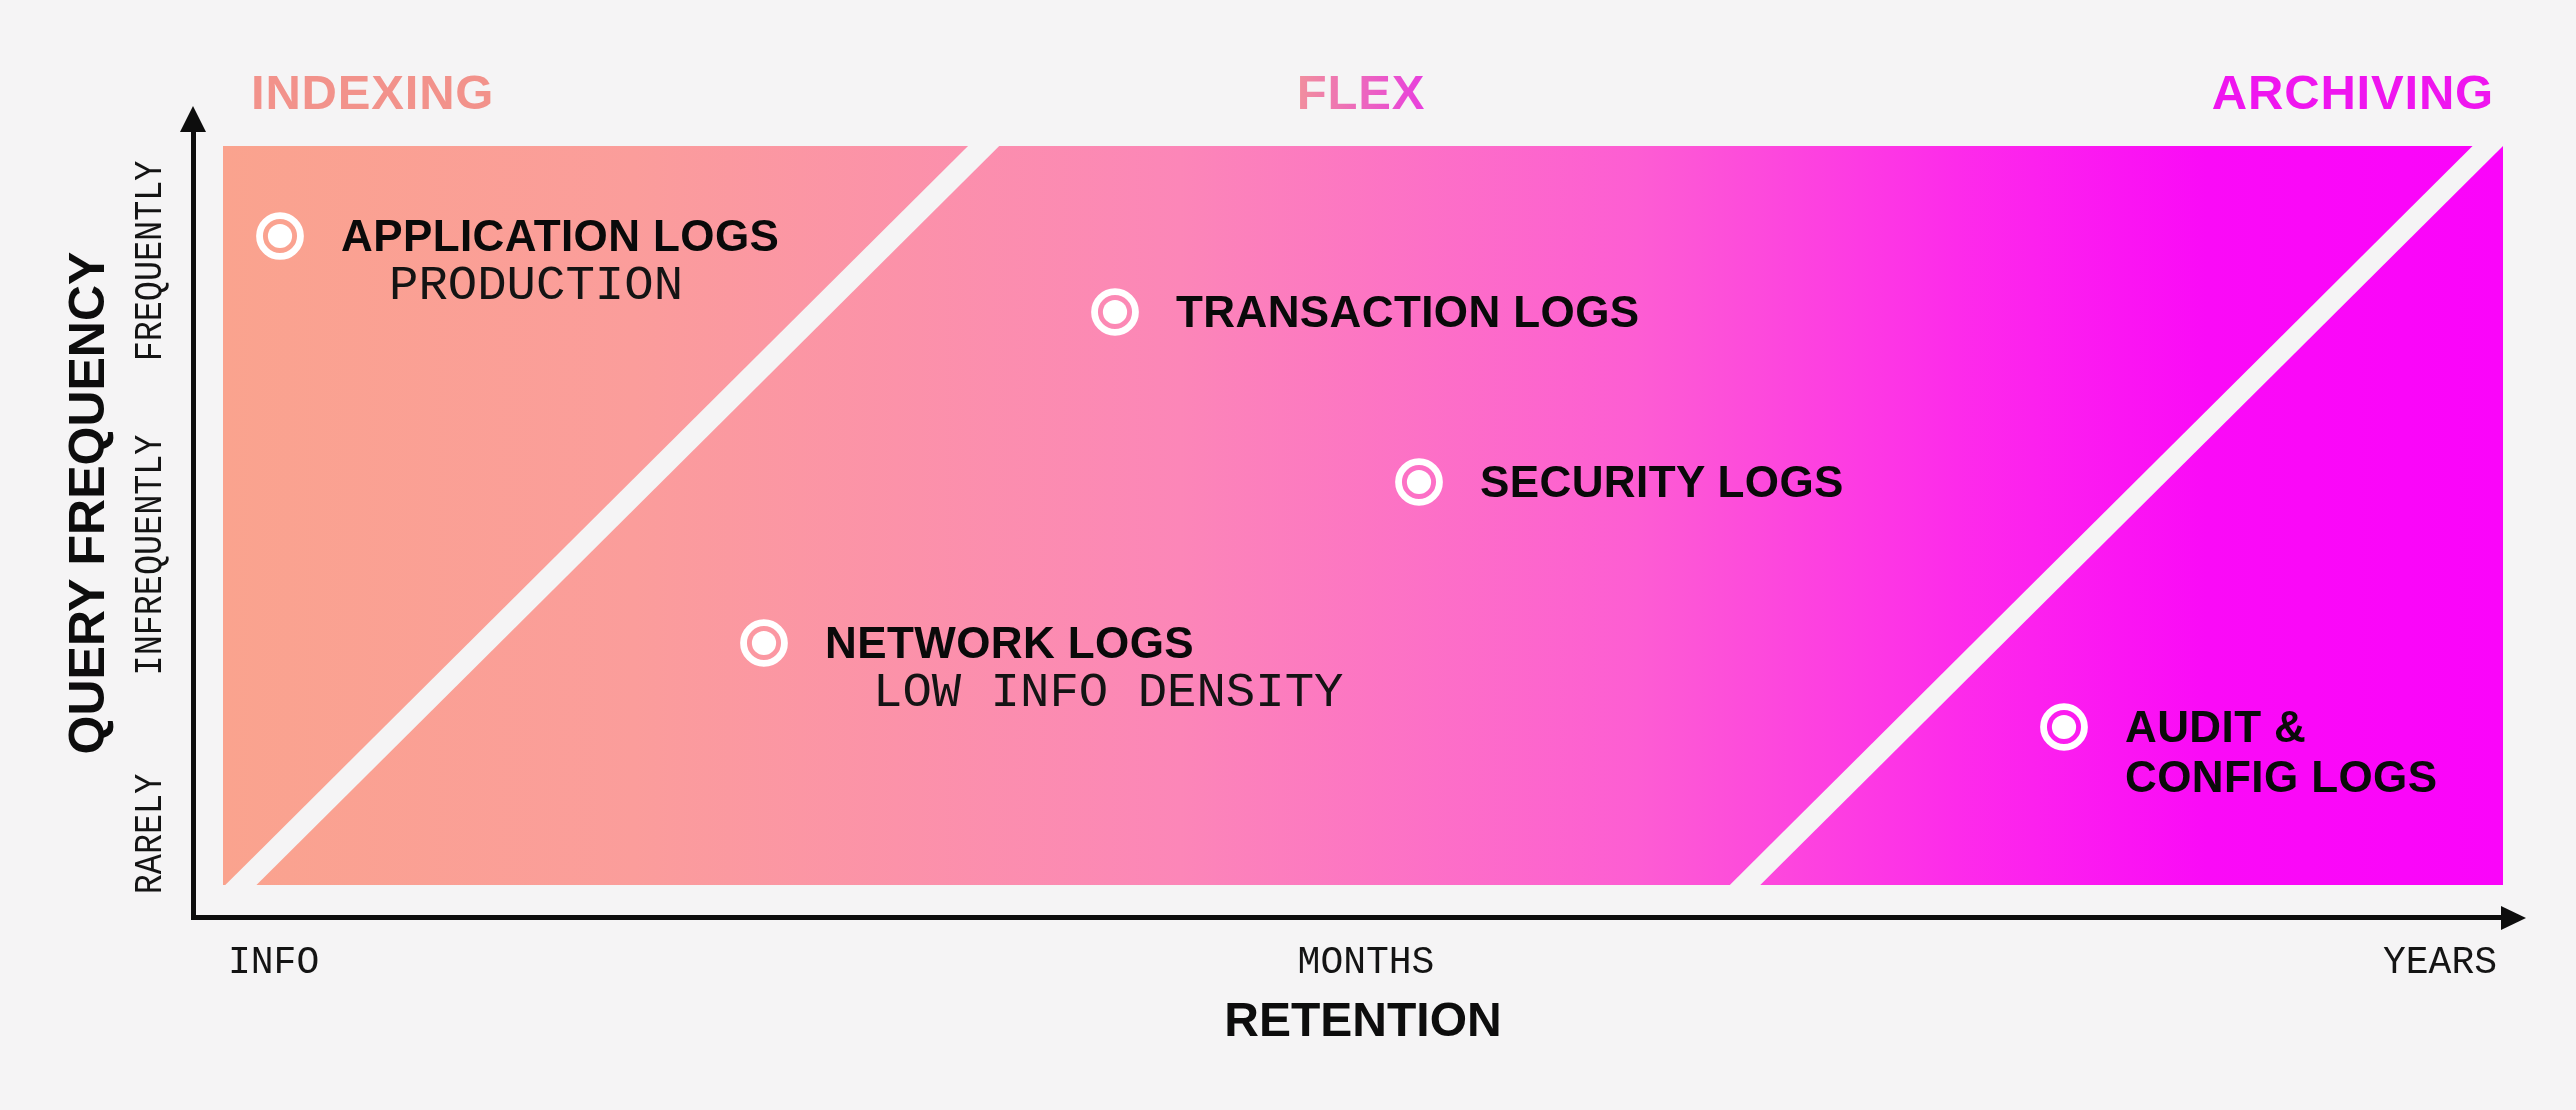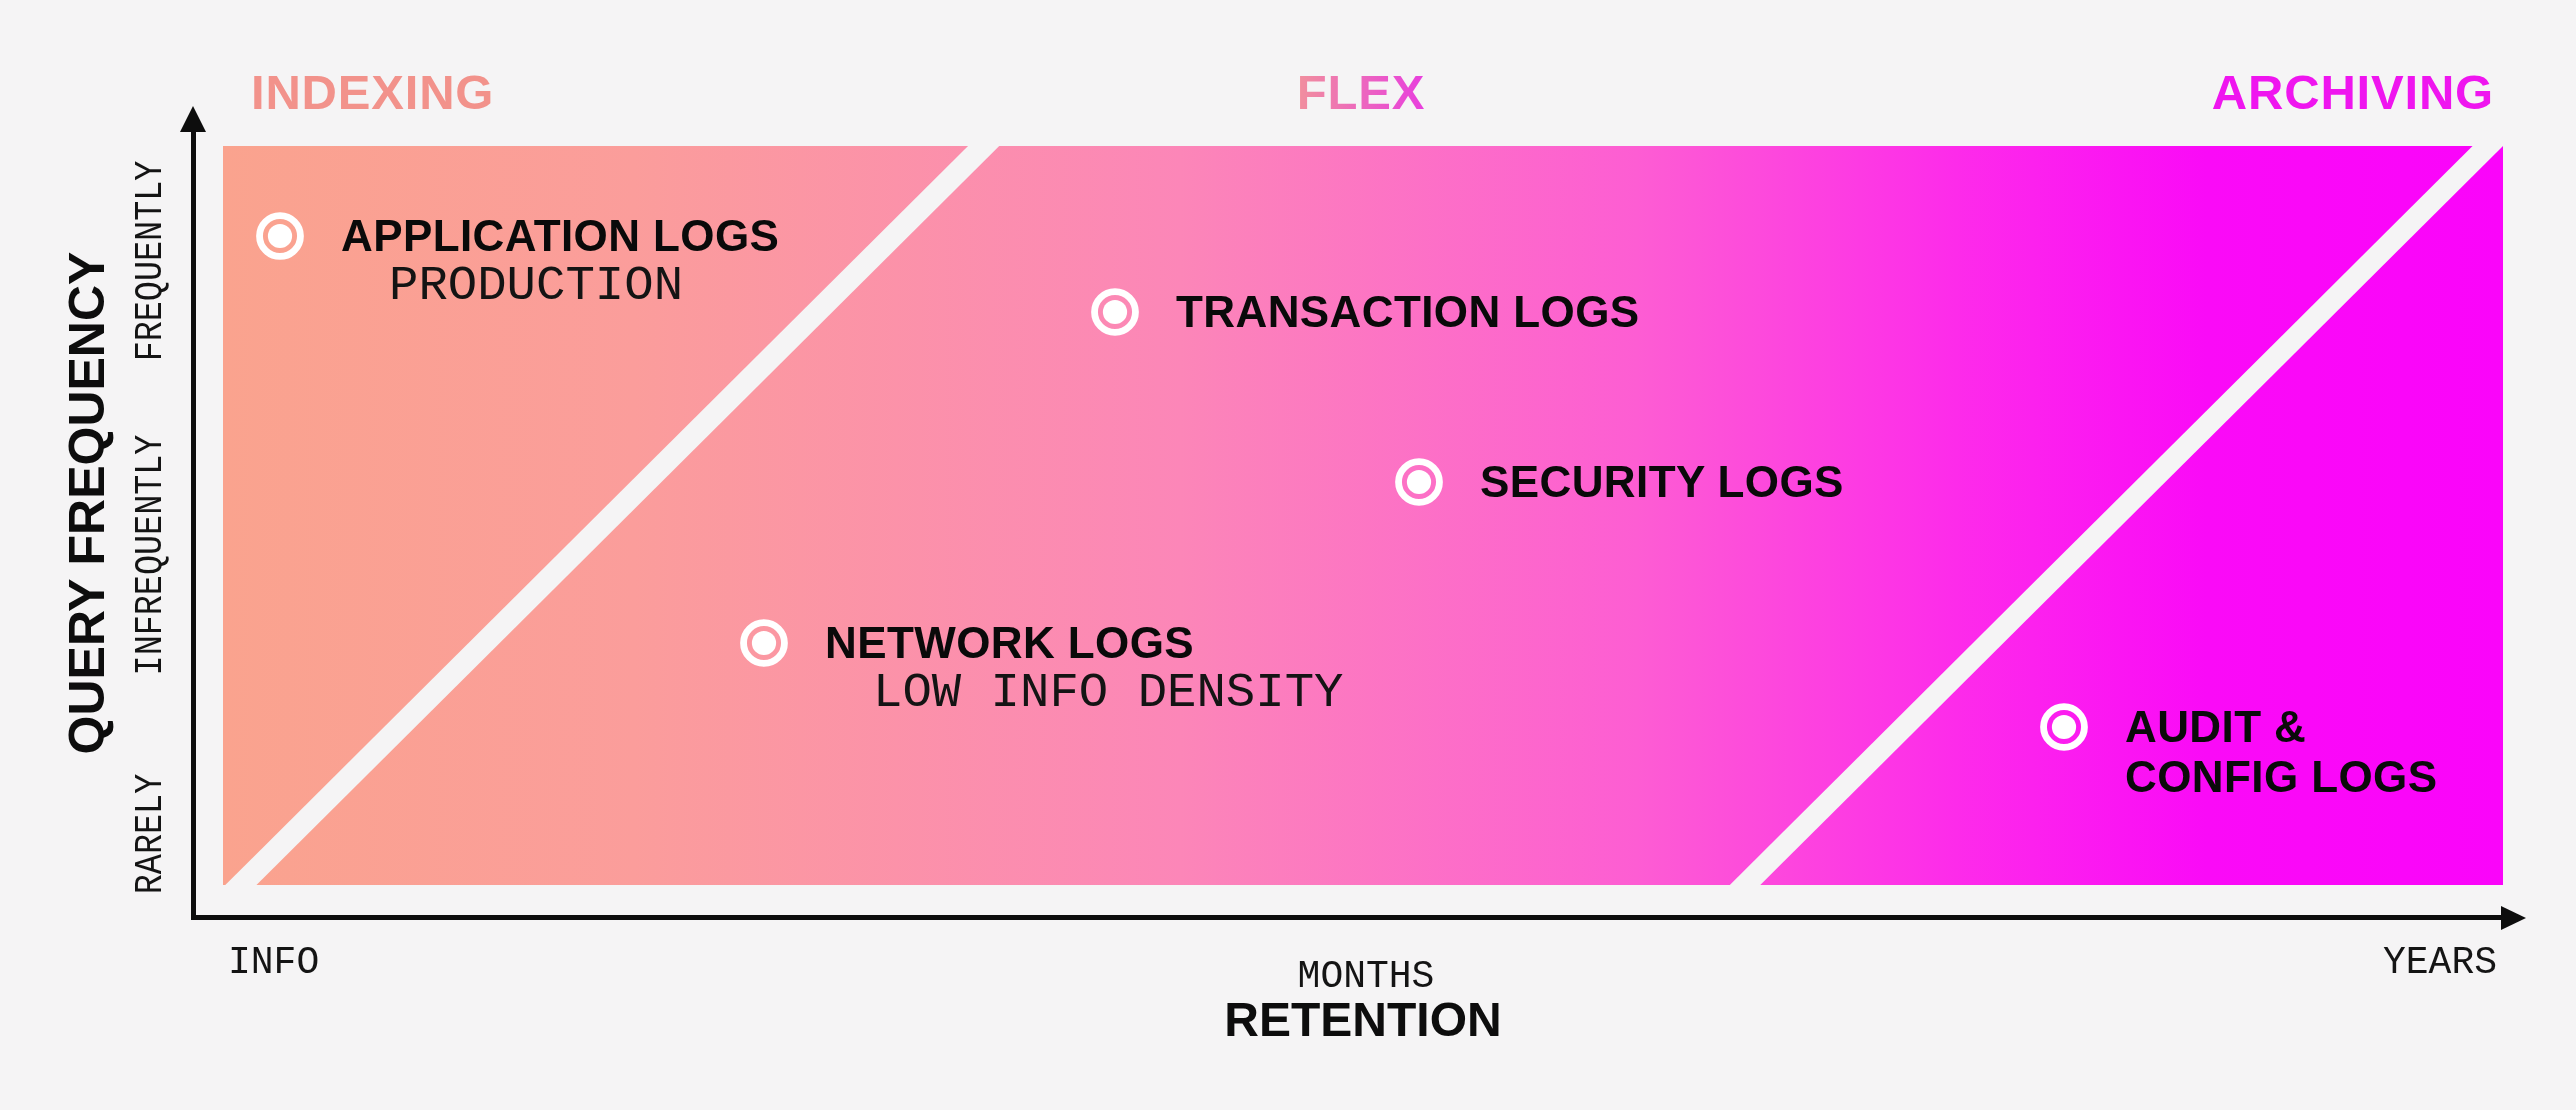--- a/index.html
+++ b/index.html
@@ -37,21 +37,21 @@
     font-size:48px;font-weight:700;color:#0d0d0d;white-space:nowrap;line-height:48px;}
   
   .tick{font-family:"Liberation Mono","DejaVu Sans Mono",monospace;
     font-size:38px;color:#141414;white-space:nowrap;line-height:38px;}
   .y-tick{left:151px;transform:translate(-50%,-50%) rotate(-90deg) scaleX(0.88);}
   #y-tick-frequently{top:261px;}
   #y-tick-infrequently{top:555px;}
   #y-tick-rarely{top:834px;}
   .x-tick{top:944px;}
   #x-tick-days{left:228px;}
-  #x-tick-months{left:1366px;transform:translateX(-50%);margin-top:14px;}
+  #x-tick-months{left:1366px;transform:translateX(-50%);}
   #x-tick-years{right:79px;}
   
   .point{display:flex;align-items:flex-start;gap:36px;}
   .point .marker{flex:0 0 auto;width:50px;height:50px;}
   .point .ptext{display:flex;flex-direction:column;}
   .point .plabel{font-size:44px;font-weight:700;color:#0a0a0a;
     line-height:50px;white-space:nowrap;letter-spacing:0.4px;}
   .point .pcaption{font-family:"Liberation Mono","DejaVu Sans Mono",monospace;
     font-size:49px;font-weight:500;color:#141414;line-height:53px;
     white-space:nowrap;margin-top:-1.5px;margin-left:48px;}

